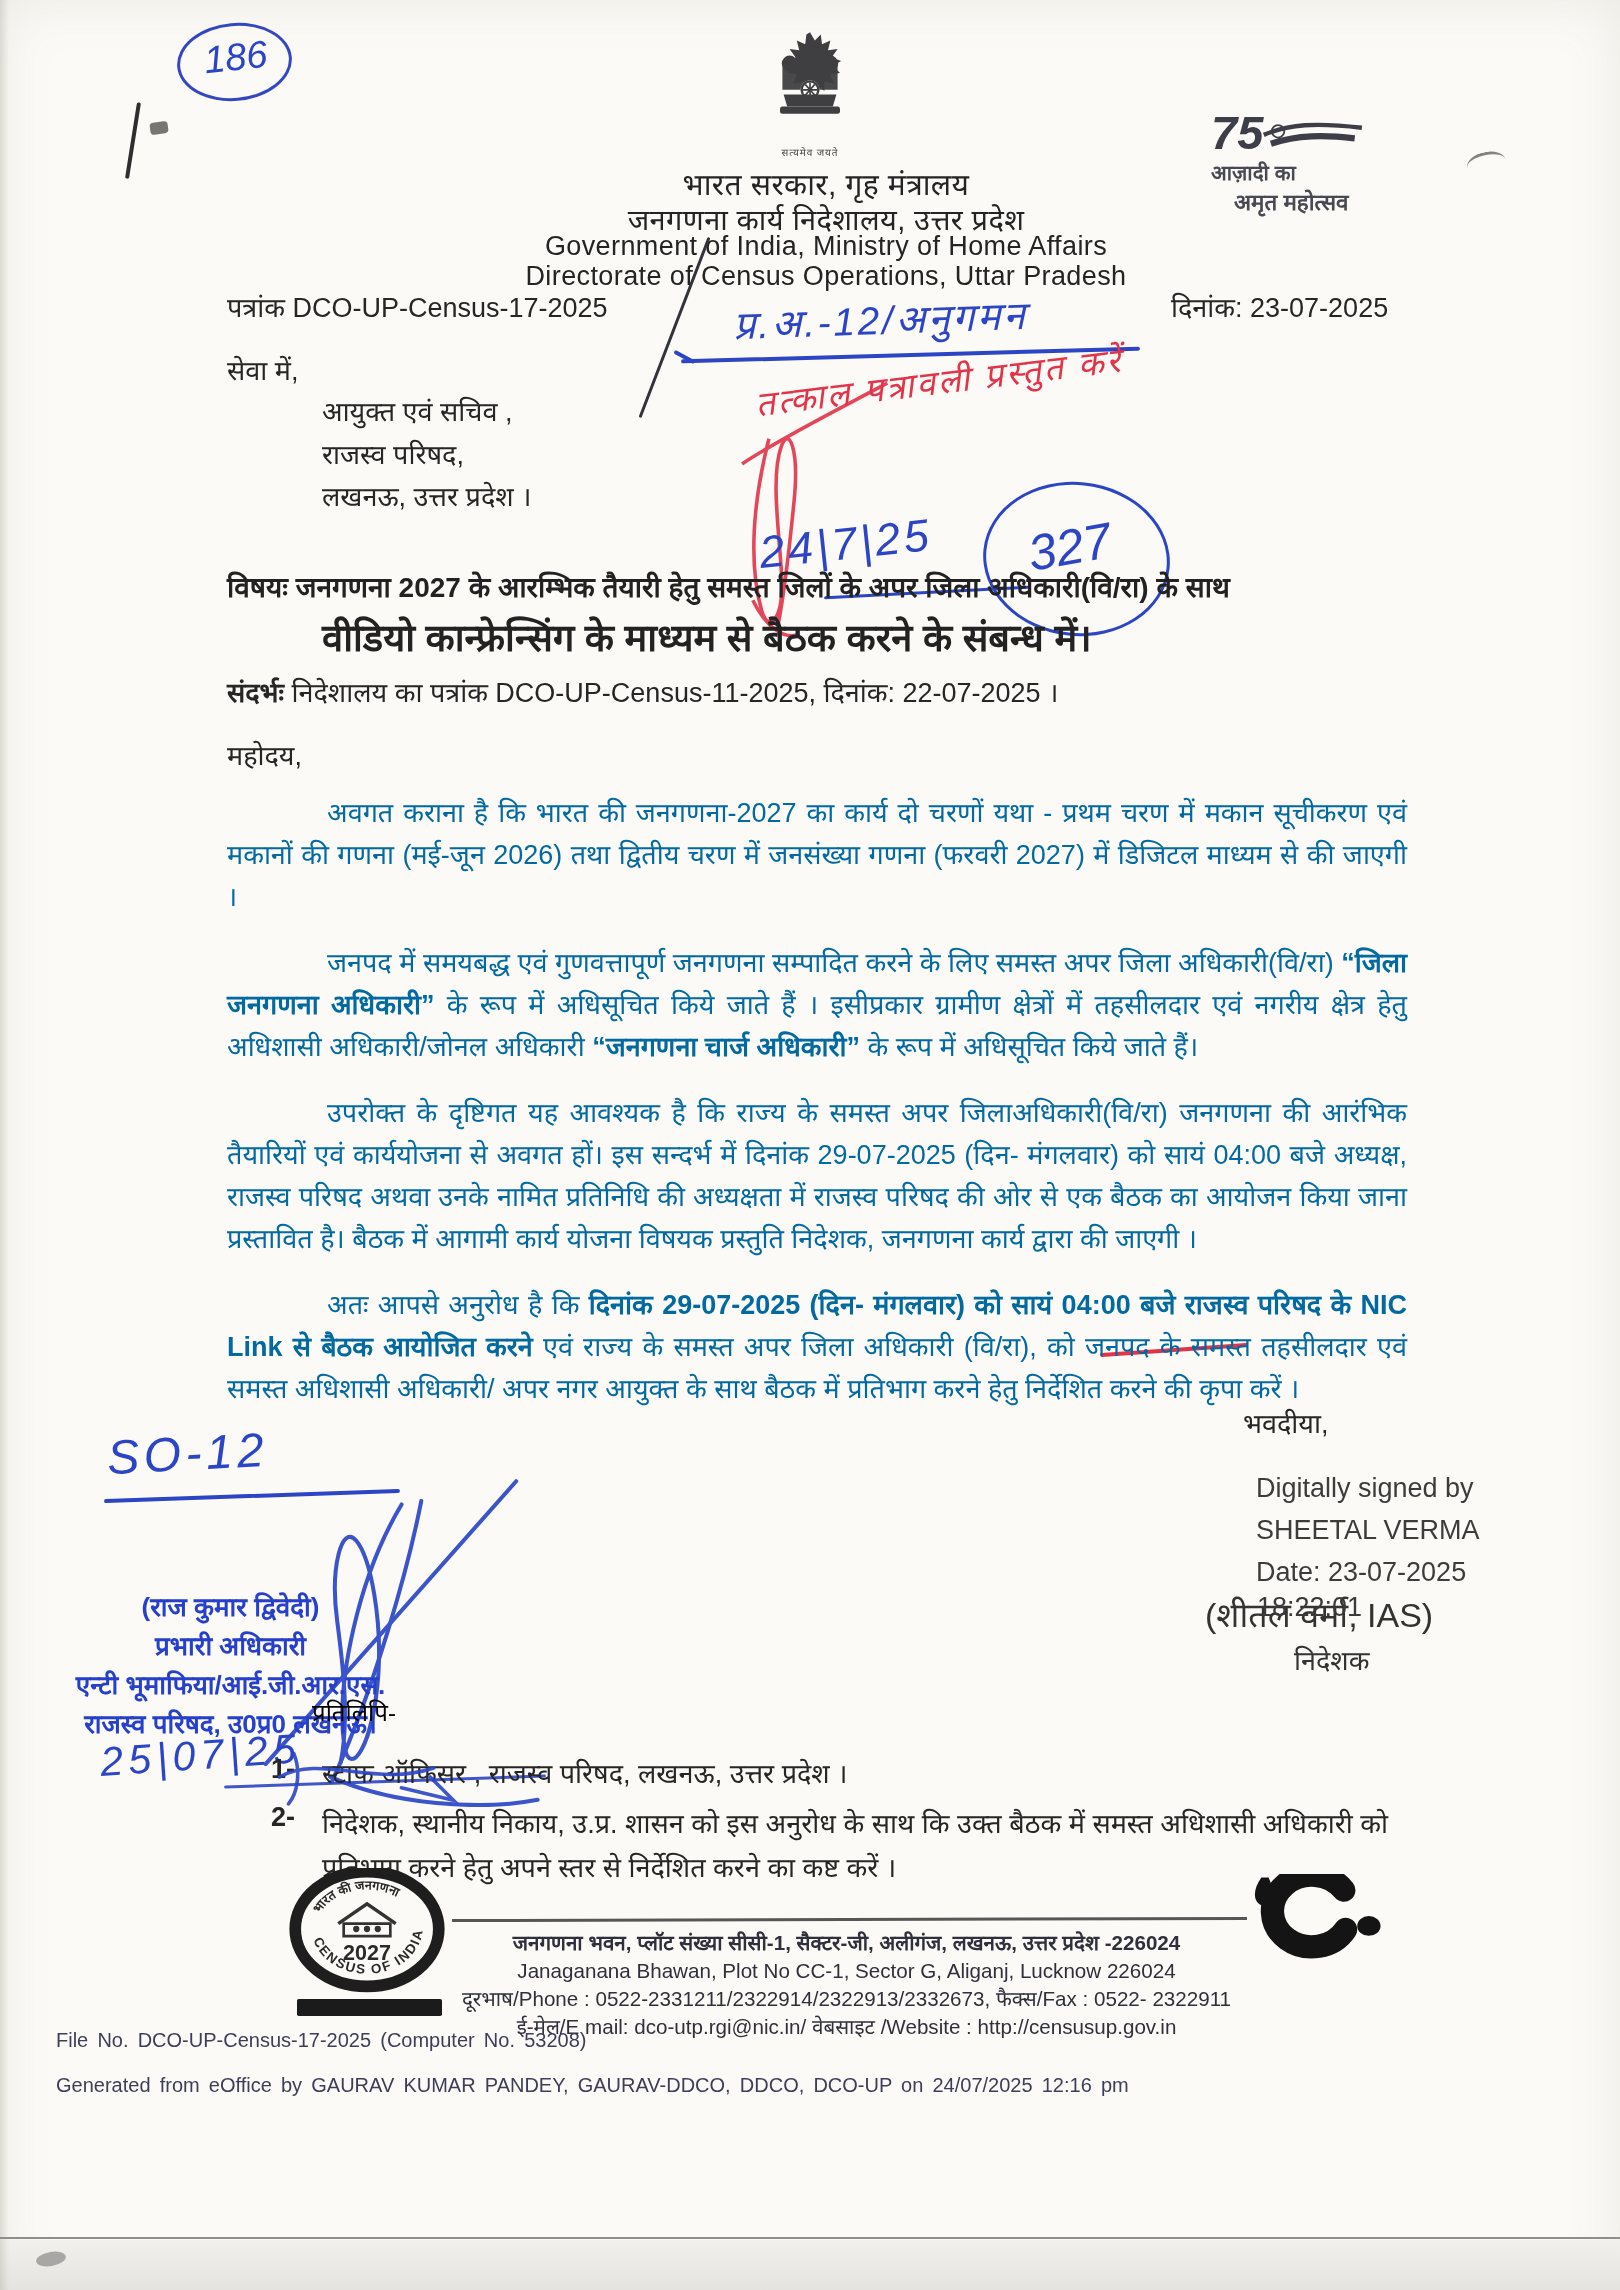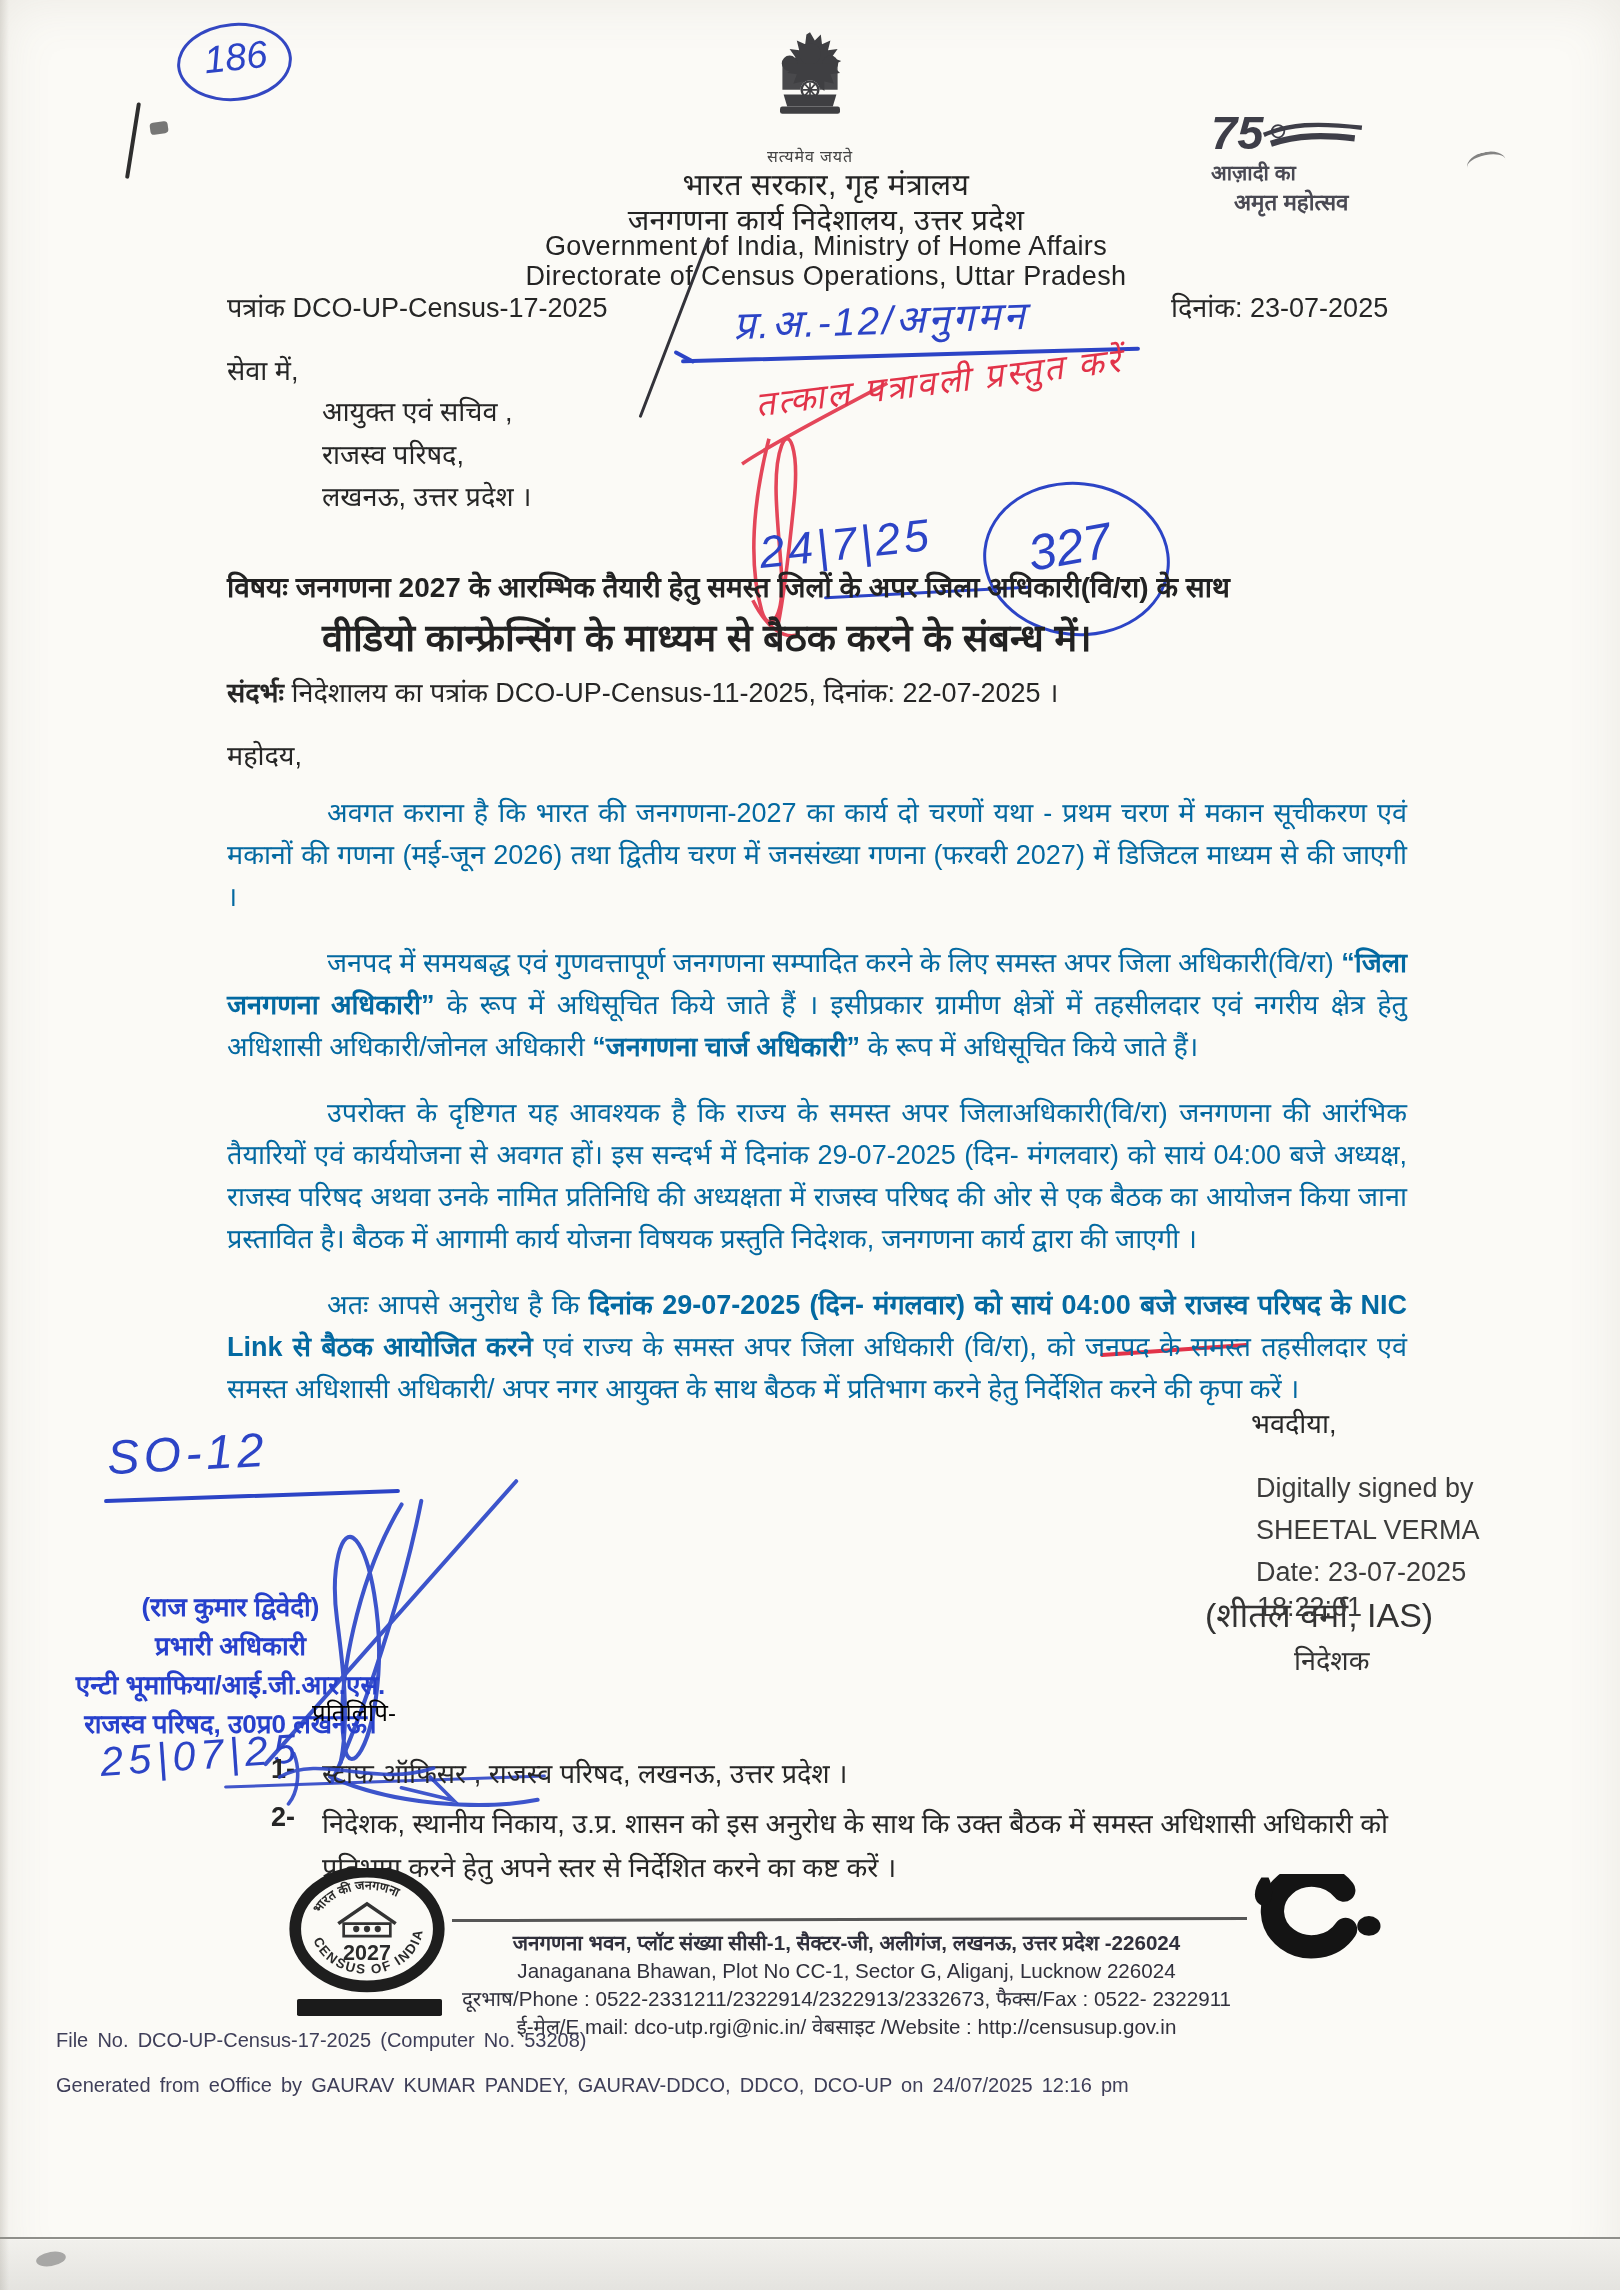--- a/index.html
+++ b/index.html
@@ -11,21 +11,21 @@
     box-shadow:inset 0 0 54px rgba(120,115,100,.12);
   }
   .abs{position:absolute;}
   .b{font-weight:700;}
   
   .hline{left:16px; width:100%; text-align:center; font-weight:400; color:#242424; letter-spacing:0.4px;}
   .hi1{top:163px; font-size:30px;}
   .hi2{top:199px; font-size:29px;}
   .en1{top:231px; font-size:27px;}
   .en2{top:261px; font-size:27px;}
-  .emblem-cap{top:145px; left:0; width:100%; text-align:center; font-size:16px; color:#444; letter-spacing:0.9px;}
+  .emblem-cap{top:145px; left:0; width:100%; text-align:center; font-size:10px; color:#444; letter-spacing:0.9px;}
   
   .amrit{left:1211px; top:115px; width:206px; color:#494953;}
   .amrit .num{font-size:47px; font-weight:700; font-style:italic; line-height:36px; color:#3e3e48;}
   .amrit .t1{font-size:20.6px; font-weight:700; margin-top:5.4px;}
   .amrit .t2{font-size:22.4px; font-weight:700; margin-left:23px;}
   
   .letterno{left:227px; top:288px; font-size:27px;}
   .letterdate{left:1171px; top:288px; font-size:27px;}
   
   .hw{font-style:italic; color:#2c44c6; white-space:nowrap;}
@@ -51,21 +51,21 @@
   
   .subj1{left:227px; top:552px; font-size:28px; font-weight:700; color:#222;margin-top:15px;}
   .subj2{left:322px; top:610px; font-size:38px; font-weight:700; color:#222;}
   .refline{left:227px; top:673px; font-size:27px;}
   .salut{left:227px; top:736px; font-size:27px;}
   
   .bodytxt{left:227px; top:792px; width:1180px; font-size:27px; line-height:42px; text-align:justify; color:#0369a1;}
   .bodytxt p{margin:0 0 24px 0; text-indent:100px;}
   .red-underline2{left:1100px; top:1348px; width:148px; height:3.6px; background:#e23349; transform:rotate(-4deg); border-radius:1.8px;}
   
-  .regards{left:1243px; top:1404px; font-size:27px;margin-left:8px;}
+  .regards{left:1243px; top:1404px; font-size:27px;}
   .dsig{left:1256px; top:1467px; font-size:27px; line-height:42px; color:#3c3c3c;}
   .tstamp{left:1257px; top:1592px; font-size:27px; color:#3a3a3a;}
   .signame{left:1205px; top:1591px; font-size:34px; color:#333;}
   .desig{left:1282px; top:1641px; font-size:27px; color:#333;margin-left:12px;}
   .so12{left:107px; top:1426px; font-size:48px; letter-spacing:4.5px; transform:rotate(-3deg);}
   .so12line{left:104px; top:1494px; width:296px; height:4px; background:#2c44c6; transform:rotate(-2deg); border-radius:2.7px;}
   
   .stamp{left:47px; top:1588px; width:367px; text-align:center; color:#2740cc; font-weight:700; font-size:26px; line-height:39px;}
   .pratilipi{left:312px; top:1695px; font-size:24px; color:#000000;text-align:right;}
   .d25{left:100px; top:1732px; font-size:41px; letter-spacing:5.4px; transform:rotate(-4deg);}

